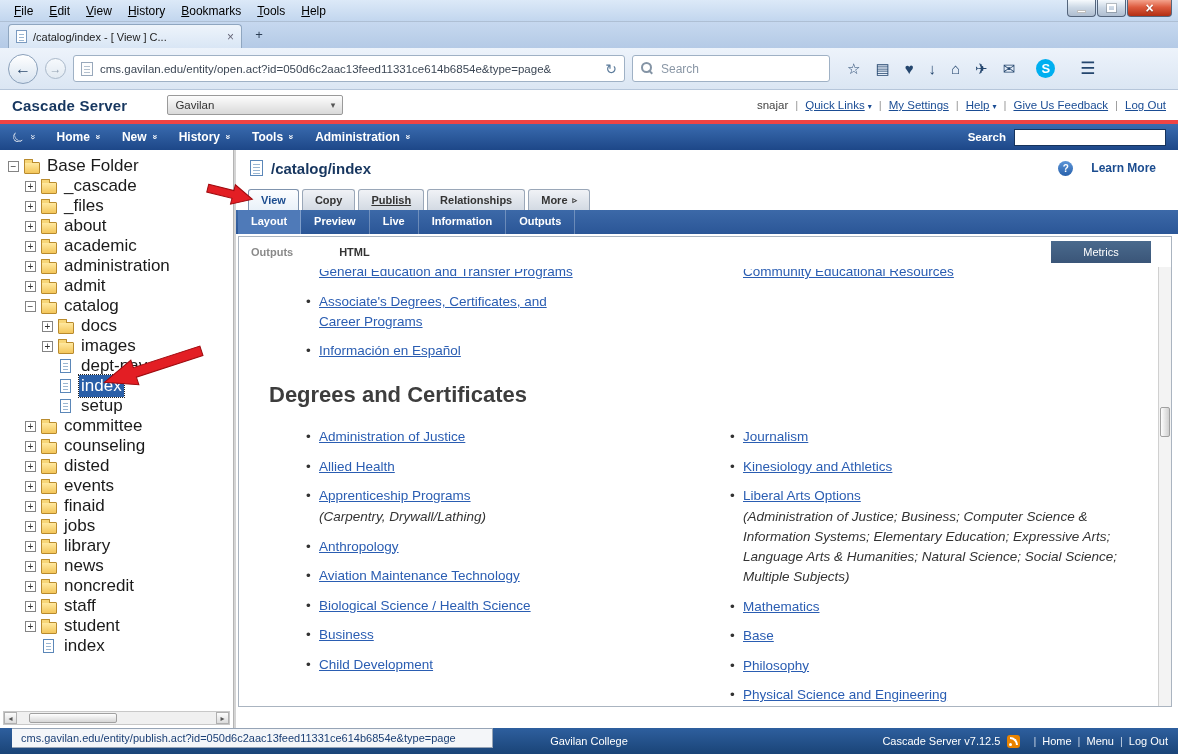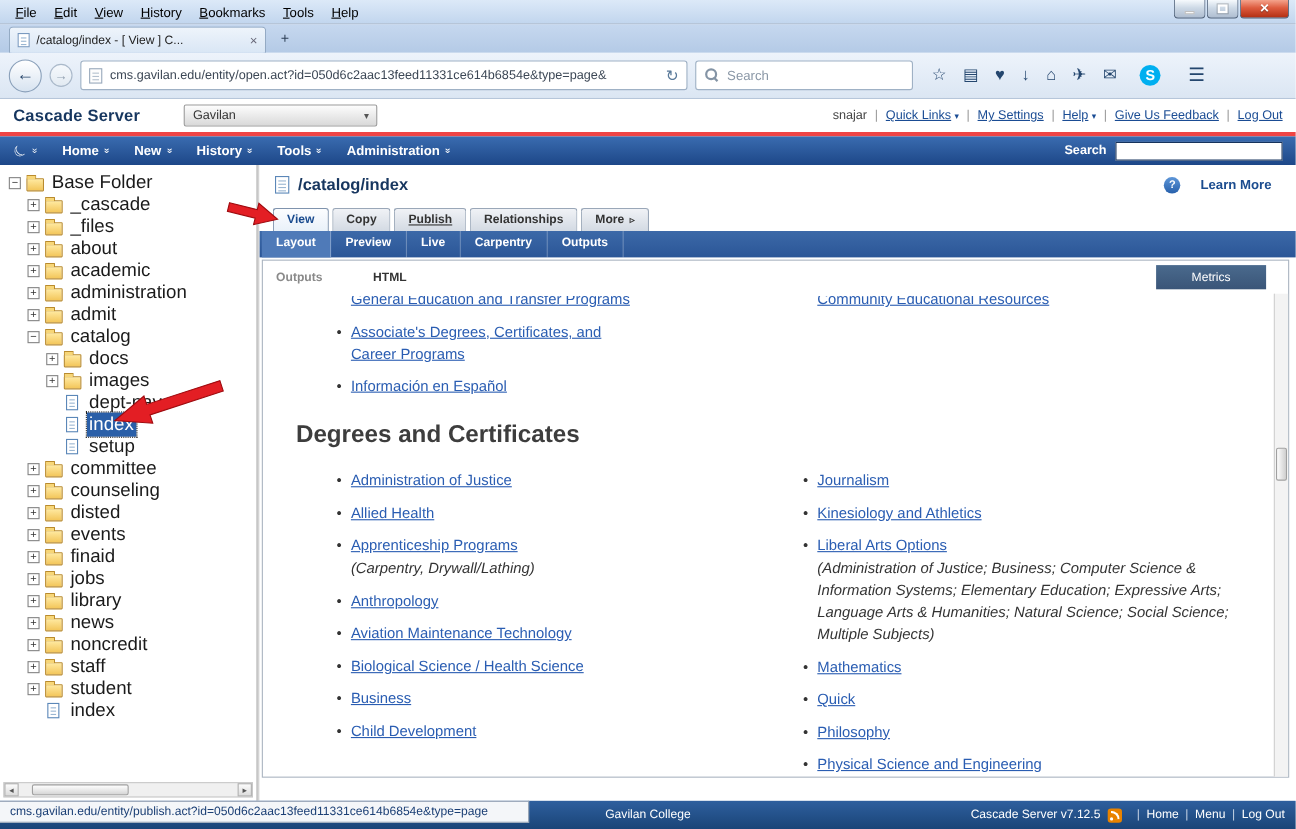--- a/index.html
+++ b/index.html
@@ -153,21 +153,21 @@
   ul.pv-col.left{width:424px;flex:0 0 424px}
   ul.pv-col.right{flex:1;min-width:0}
   .pv-col li{position:relative;padding-left:50px;margin-bottom:10px;line-height:19.5px}
   .pv-col li::before{content:"•";position:absolute;left:37px;top:0;color:#333}
   .pv-note{font-style:italic;color:#333;line-height:20px;margin-top:1px}
   .v-scroll{position:absolute;top:30px;right:0;bottom:0;width:13px;background:#f3f3f3;border-left:1px solid #d0d0d0}
   .v-thumb{position:absolute;top:140px;left:1px;width:10px;height:30px;background:linear-gradient(90deg,#fdfdfd,#cfcfcf);border:1px solid #a0a0a0;border-radius:2px;cursor:pointer}
 
   
   .footer{height:26px;background:linear-gradient(#2e5f9e,#1a4477);position:relative;display:flex;align-items:center;color:#fff;font-size:11px}
-  .status-pop{position:absolute;left:0;top:0;height:20px;width:481px;background:#f4f6f9;border:1px solid #96a4b6;border-left:none;display:flex;align-items:center;padding:0 9px;font-size:11px;color:#1b3f75;z-index:2;white-space:nowrap;overflow:hidden}
+  .status-pop{position:absolute;left:12px;top:0;height:20px;width:481px;background:#f4f6f9;border:1px solid #96a4b6;border-left:none;display:flex;align-items:center;padding:0 9px;font-size:11px;color:#1b3f75;z-index:2;white-space:nowrap;overflow:hidden}
   .footer-org{position:absolute;left:0;right:0;text-align:center;font-size:11px}
   .footer-right{margin-left:auto;display:flex;align-items:center;padding-right:10px;position:relative;z-index:1;gap:7px}
   .rss-icon{width:13px;height:13px;background:#e98300;border-radius:3px;position:relative;flex:0 0 13px;cursor:pointer}
   .rss-icon::before{content:"";position:absolute;left:2px;bottom:2px;width:3px;height:3px;background:#fff;border-radius:50%}
   .rss-icon::after{content:"";position:absolute;left:3px;bottom:3px;width:6px;height:6px;border:2px solid #fff;border-left:none;border-bottom:none;border-radius:0 100% 0 0}
   .flinks{display:flex;list-style:none;align-items:center}
   .flinks li::before{content:"|";margin:0 6px;color:#c4d2e4}
   .flinks a{color:#fff;text-decoration:none;cursor:pointer}
 
   
@@ -514,21 +514,21 @@
       </div>
 
     <div class="subtabs" data-name="view-subtabs">
 
         <div class="subtab" data-name="view-subtab" data-active="true">Layout</div>
 
         <div class="subtab" data-name="view-subtab">Preview</div>
 
         <div class="subtab" data-name="view-subtab">Live</div>
 
-        <div class="subtab" data-name="view-subtab">Carpentry</div>
+        <div class="subtab" data-name="view-subtab">Information</div>
 
         <div class="subtab" data-name="view-subtab">Outputs</div>
       </div>
 
     <div class="content-box" data-name="content-box">
       <div class="content-header" data-name="outputs-header">
         <span class="out-label" data-name="outputs-label">Outputs</span>
         <span class="fmt-label" data-name="format-label-html">HTML</span>
         <span class="metrics-btn" data-name="metrics-button">Metrics</span>
       </div>
@@ -608,21 +608,21 @@
                 <a data-name="preview-link">Liberal Arts Options</a>
                 <div class="pv-note" data-name="item-note">(Administration of Justice; Business; Computer Science &amp; Information Systems; Elementary Education; Expressive Arts; Language Arts &amp; Humanities; Natural Science; Social Science; Multiple Subjects)</div>
               </li>
 
               <li data-name="list-item">
                 <a data-name="preview-link">Mathematics</a>
                 
               </li>
 
               <li data-name="list-item">
-                <a data-name="preview-link">Quick</a>
+                <a data-name="preview-link">Base</a>
                 
               </li>
 
               <li data-name="list-item">
                 <a data-name="preview-link">Philosophy</a>
                 
               </li>
 
               <li data-name="list-item">
                 <a data-name="preview-link">Physical Science and Engineering</a>

